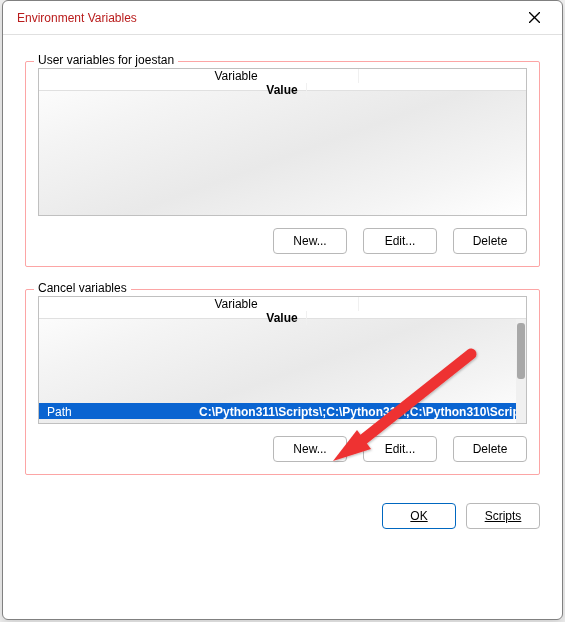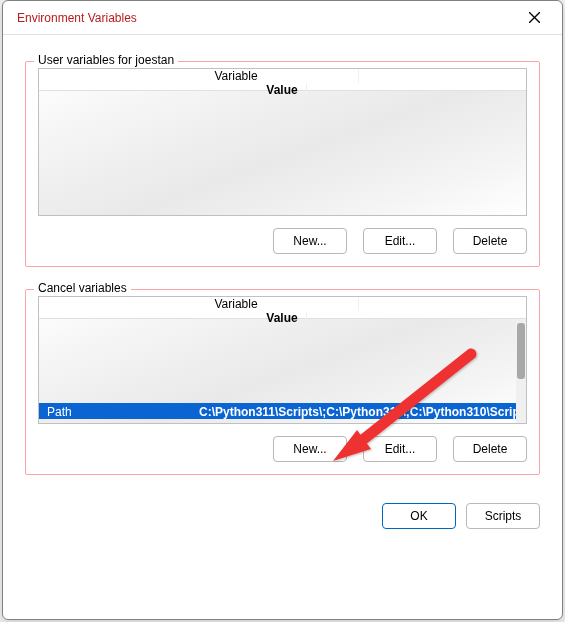--- a/index.html
+++ b/index.html
@@ -219,21 +219,21 @@
           </div>
         </div>
       </div>
       <div class="btn-row">
         <button class="btn">New...</button>
         <button class="btn">Edit...</button>
         <button class="btn">Delete</button>
       </div>
     </div>
 
-    <div class="footer" style="padding:0; margin-top:28px;">
+    <div class="footer" style="padding:0; margin-top:28px;text-decoration:underline;">
       <button class="btn primary">OK</button>
       <button class="btn">Scripts</button>
     </div>
 
   </div>
 
   <svg class="arrow-overlay" width="561" height="620">
     <defs>
       <filter id="ds" x="-20%" y="-20%" width="140%" height="140%">
         <feDropShadow dx="1" dy="1" stdDeviation="1" flood-opacity="0.25"></feDropShadow>

